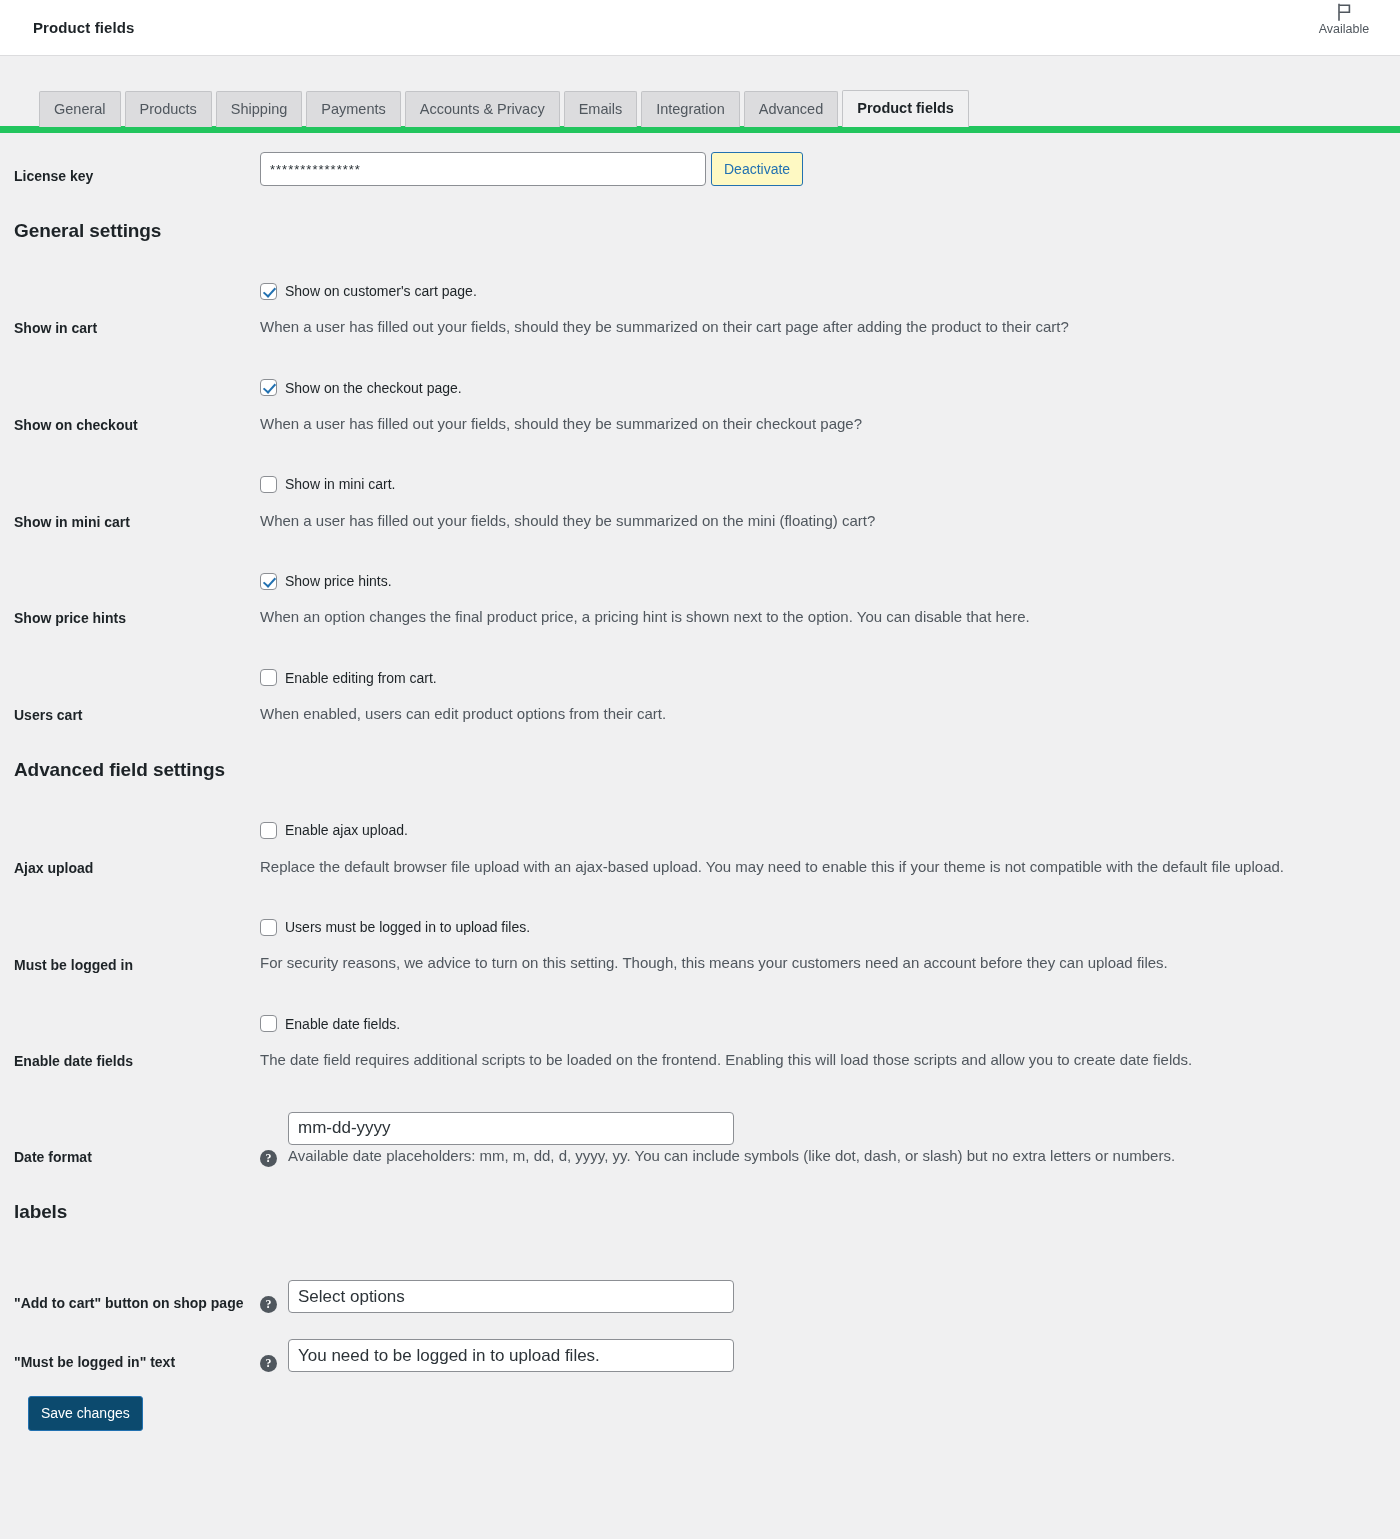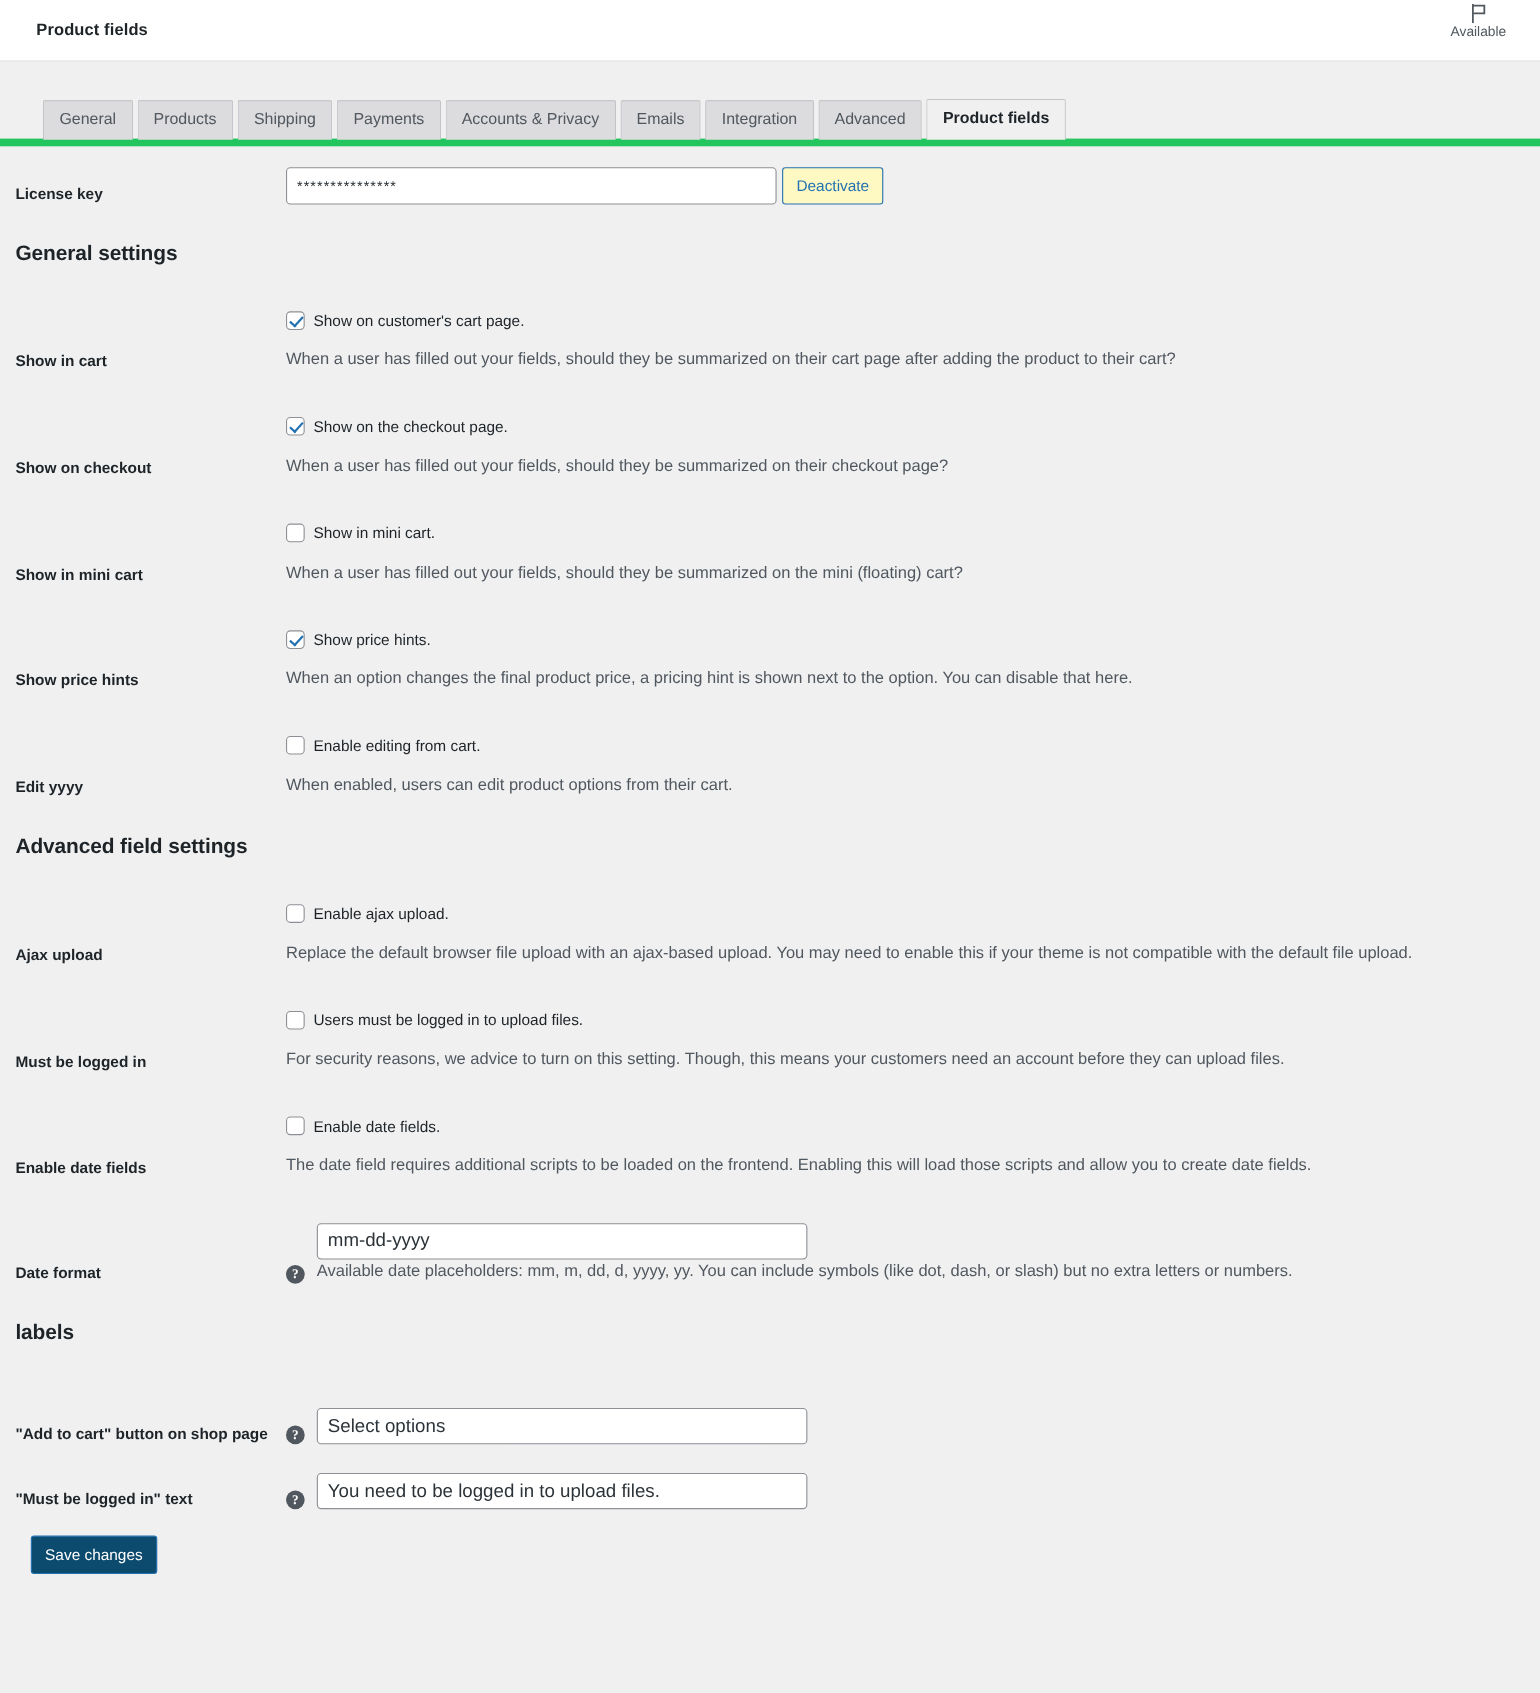--- a/index.html
+++ b/index.html
@@ -290,21 +290,21 @@
         <div class="row-label">Show price hints</div>
         <div class="row-field">
           <div class="cb-line">
             <span class="cbx checked"></span>
             <span class="cb-label">Show price hints.</span>
           </div>
           <div class="desc">When an option changes the final product price, a pricing hint is shown next to the option. You can disable that here.</div>
         </div>
       </div>
       <div class="row" style="padding-top: 40px;">
-        <div class="row-label">Edit yyyy</div>
+        <div class="row-label">Users cart</div>
         <div class="row-field">
           <div class="cb-line">
             <span class="cbx"></span>
             <span class="cb-label">Enable editing from cart.</span>
           </div>
           <div class="desc">When enabled, users can edit product options from their cart.</div>
         </div>
       </div>
     </div>
 

